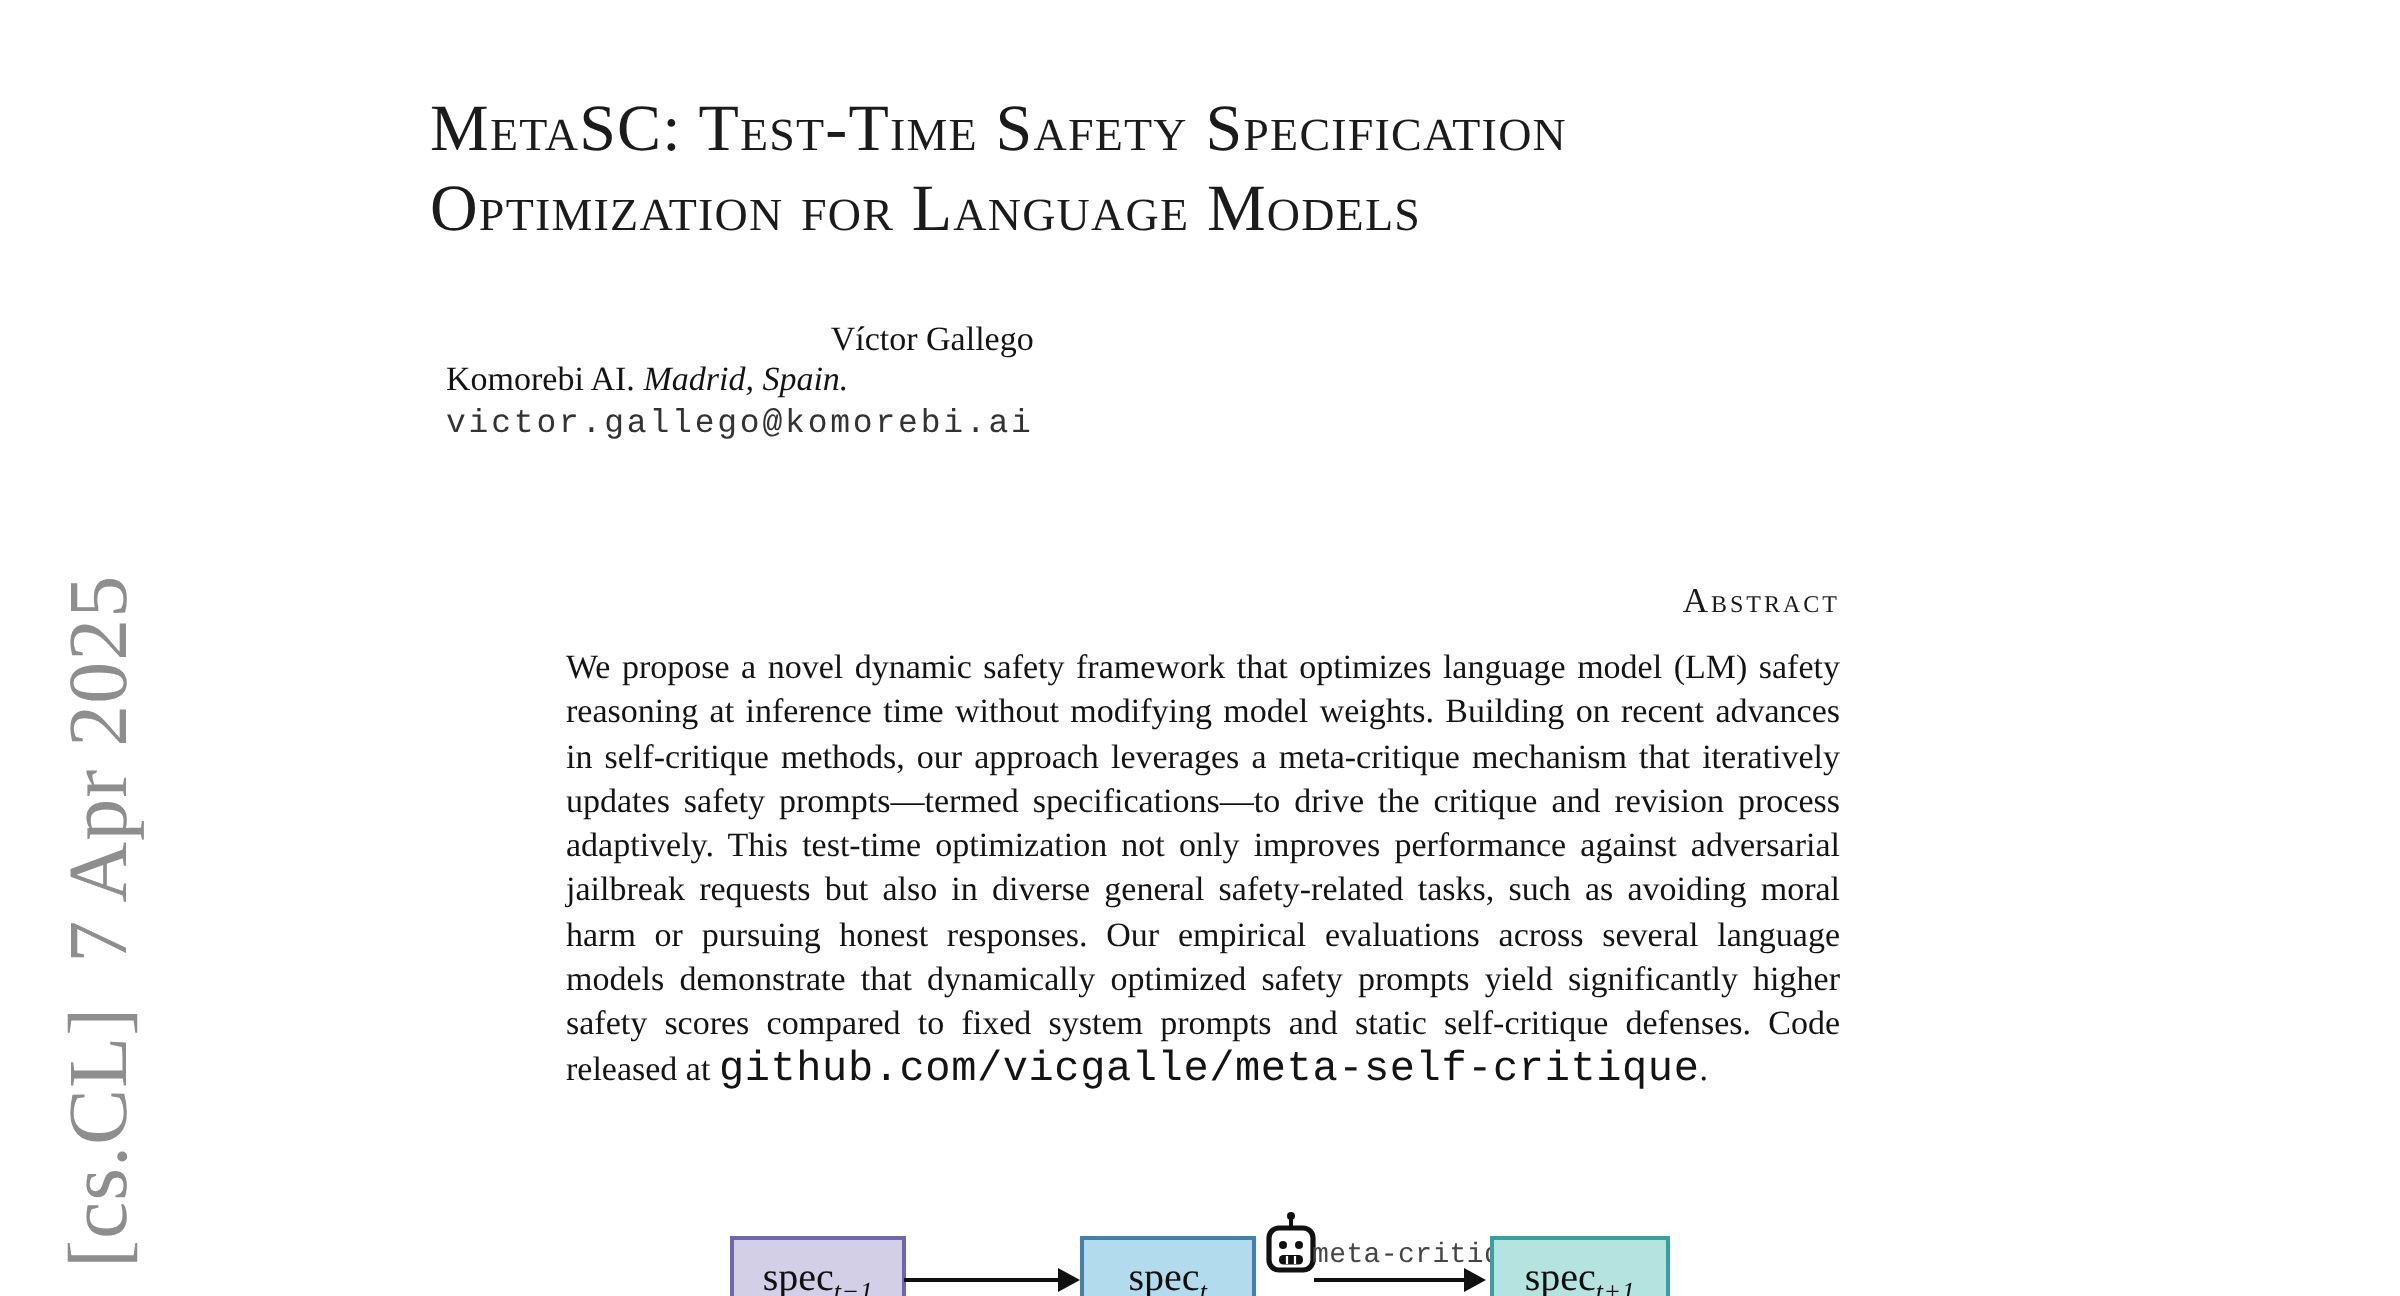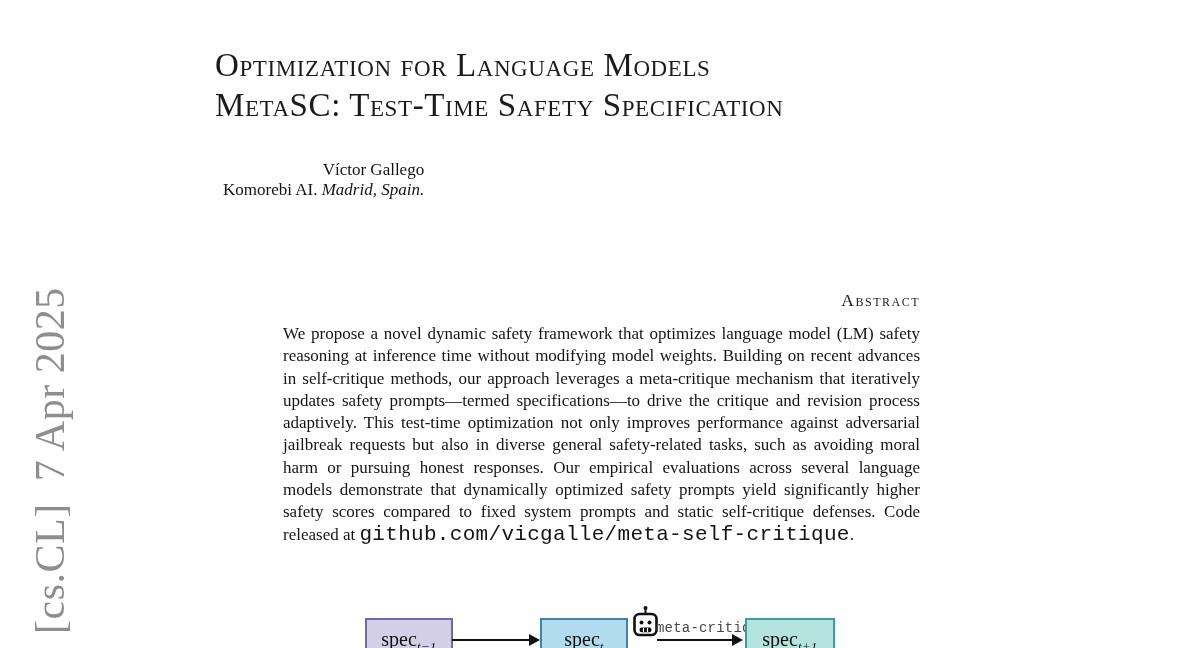--- a/index.html
+++ b/index.html
@@ -78,30 +78,31 @@
   }
 </style>
 </head>
 <body>
 
 <div class="page">
 
   <div class="arxiv-banner">[cs.CL]  7 Apr 2025</div>
 
   <div class="title-block">
+    <div class="title-line">MetaSC: Test-Time Safety Specification</div>
     <div class="title-line">Optimization for Language Models</div>
-    <div class="title-line">MetaSC: Test-Time Safety Specification</div>
   </div>
 
   <div class="author-block">
     <div class="author-name">Víctor Gallego</div>
     <div>
       <span>Komorebi AI.</span>
       <span class="affil-location">Madrid, Spain.</span>
     </div>
+    <div class="author-email">victor.gallego@komorebi.ai</div>
   </div>
 
   <div class="abstract-heading">Abstract</div>
 
   <div class="abstract-body"><span>We propose a novel dynamic safety framework that optimizes language model (LM) safety reasoning at inference time without modifying model weights. Building on recent advances in self-critique methods, our approach leverages a meta-critique mechanism that iteratively updates safety prompts—termed specifications—to drive the critique and revision process adaptively. This test-time optimization not only improves performance against adversarial jailbreak requests but also in diverse general safety-related tasks, such as avoiding moral harm or pursuing honest responses. Our empirical evaluations across several language models demonstrate that dynamically optimized safety prompts yield significantly higher safety scores compared to fixed system prompts and static self-critique defenses. Code released at </span><span class="mono">github.com/vicgalle/meta-self-critique</span><span>.</span></div>
 
   <div>
 
     <div class="spec-box box-prev" style="background: rgb(211, 207, 230); border-color: rgb(112, 104, 174);">
       <span><span>spec</span><sub>t−1</sub></span>

